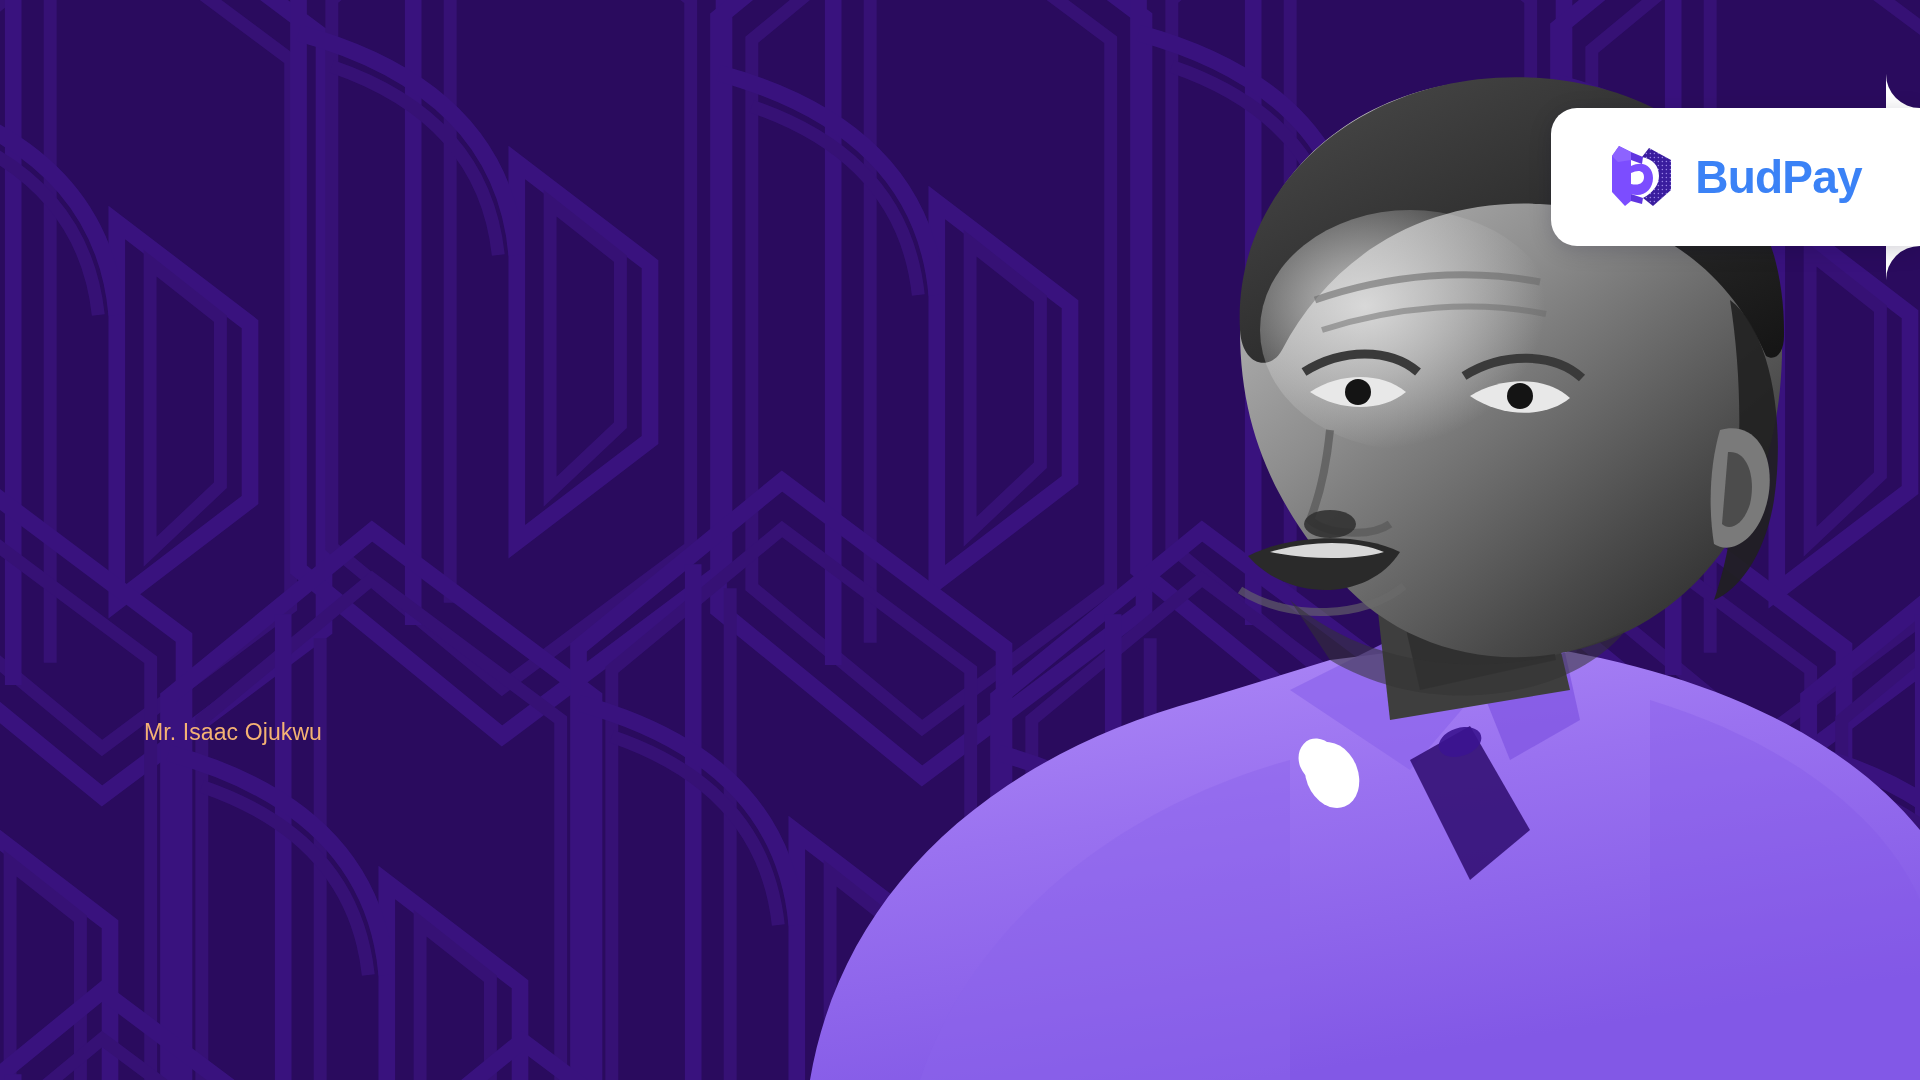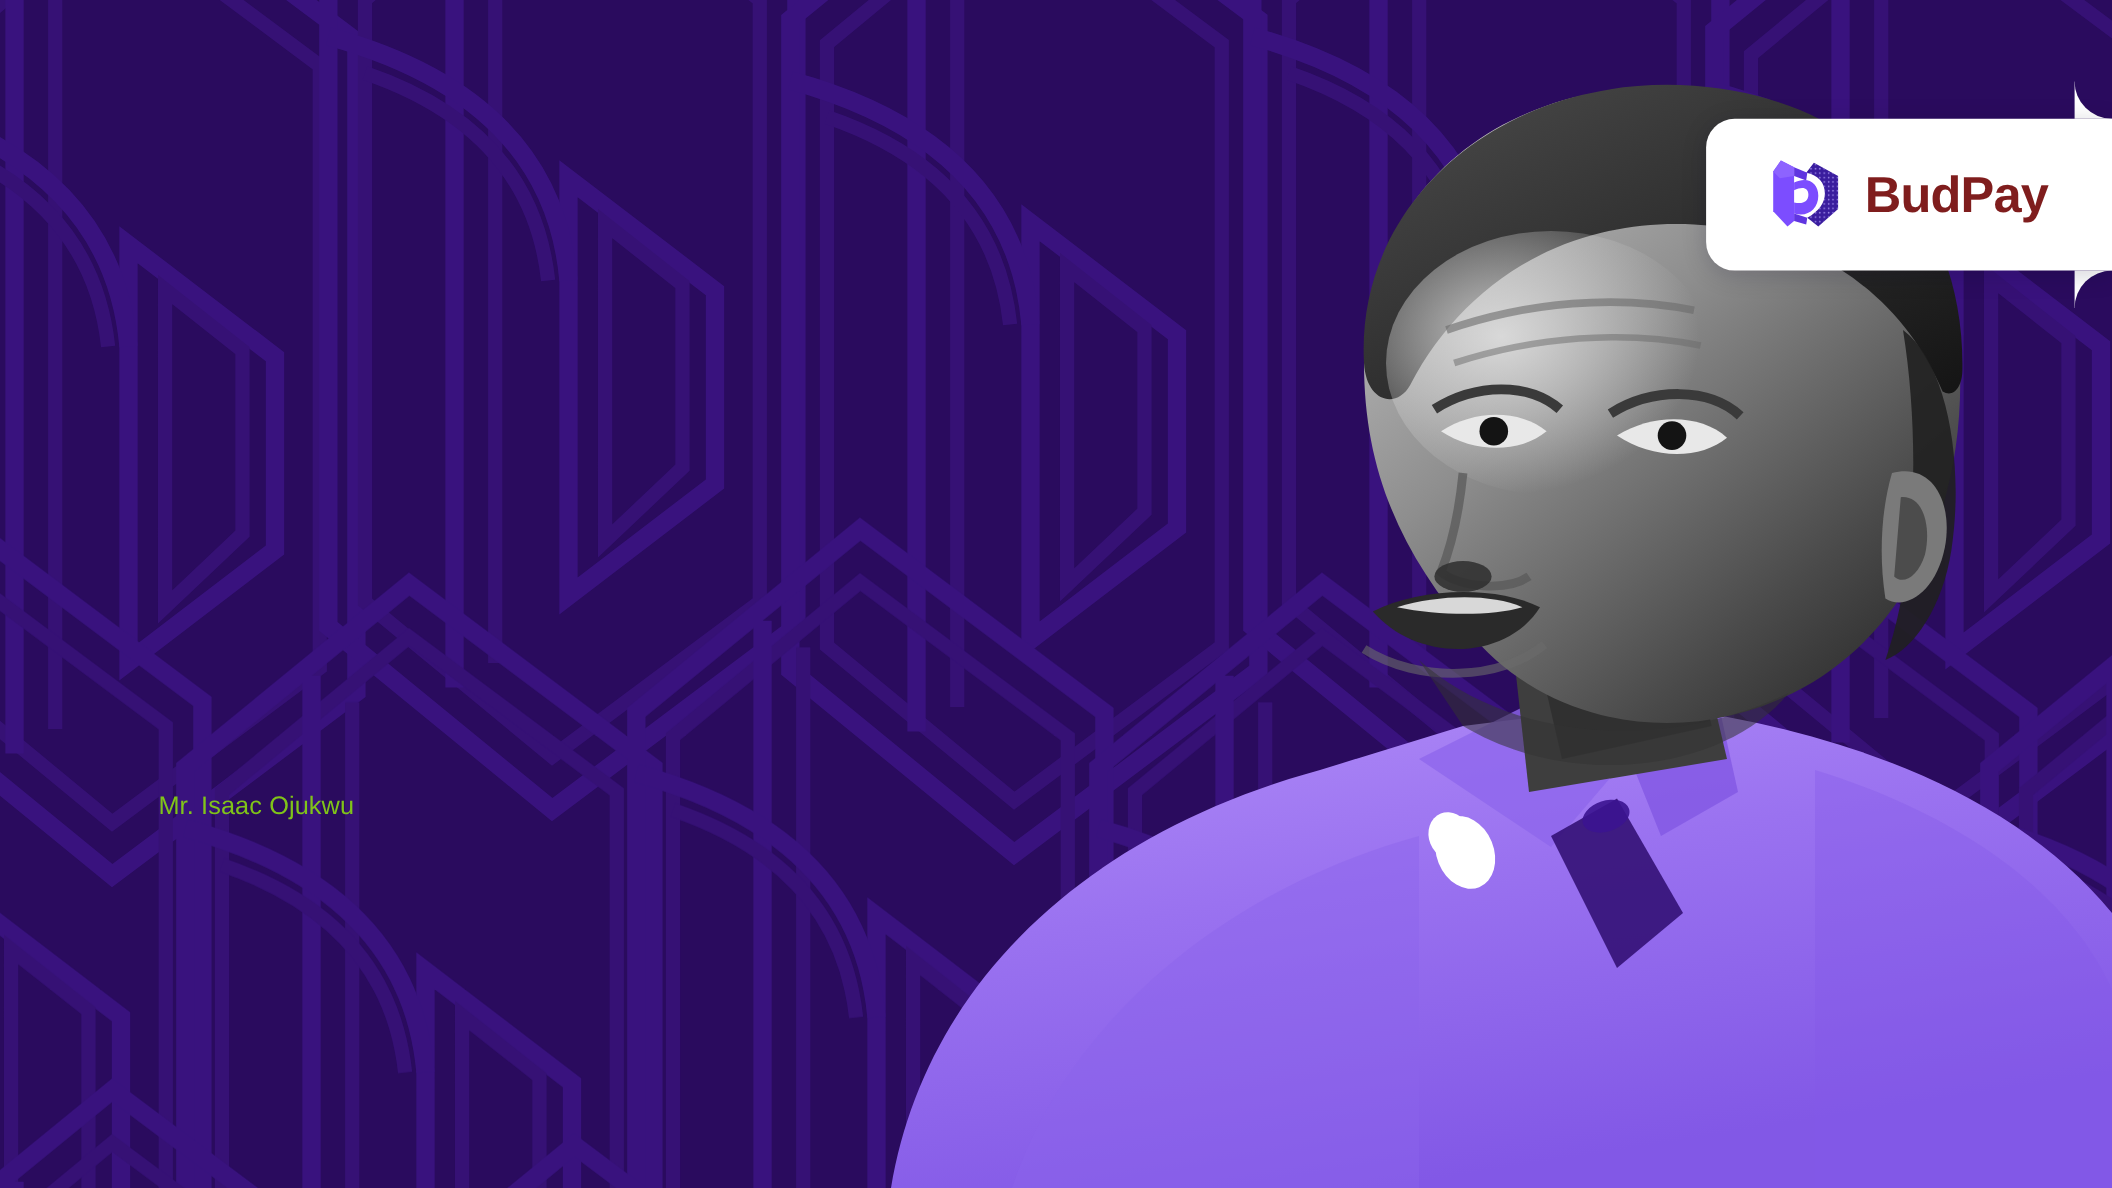--- a/index.html
+++ b/index.html
@@ -64,21 +64,21 @@
     line-height: 80px;
     font-weight: 400;
     letter-spacing: -0.6px;
     white-space: nowrap;
     text-shadow: 0 1px 2px rgba(20,0,50,0.25);
   }
   .attribution {
     position: absolute;
     left: 144px;
     top: 719px;
-    color: #84cc16;
+    color: #fdba74;
     font-size: 23px;
     font-weight: 400;
     letter-spacing: 0.1px;
     opacity: 0.96;
   }
 
   
   .logo-card {
     position: absolute;
     left: 1551px;
@@ -112,21 +112,21 @@
     box-shadow: 0 0 0 200px #FFFFFF;
   }
   .notch-top { top: 74px; }
   .notch-top::after { left: 0; top: -34px; }
   .notch-bottom { top: 246px; }
   .notch-bottom::after { left: 0; top: 0px; }
 
   .logo-mark { width: 68px; height: 74px; flex: 0 0 auto; }
   .logo-mark svg { display:block; width:100%; height:100%; }
   .logo-word {
-    color: #7f1d1d;
+    color: #3b82f6;
     font-size: 46px;
     font-weight: 700;
     letter-spacing: -0.8px;
     line-height: 1;
   }
 </style>
 </head>
 <body>
 
 <div class="stage">

